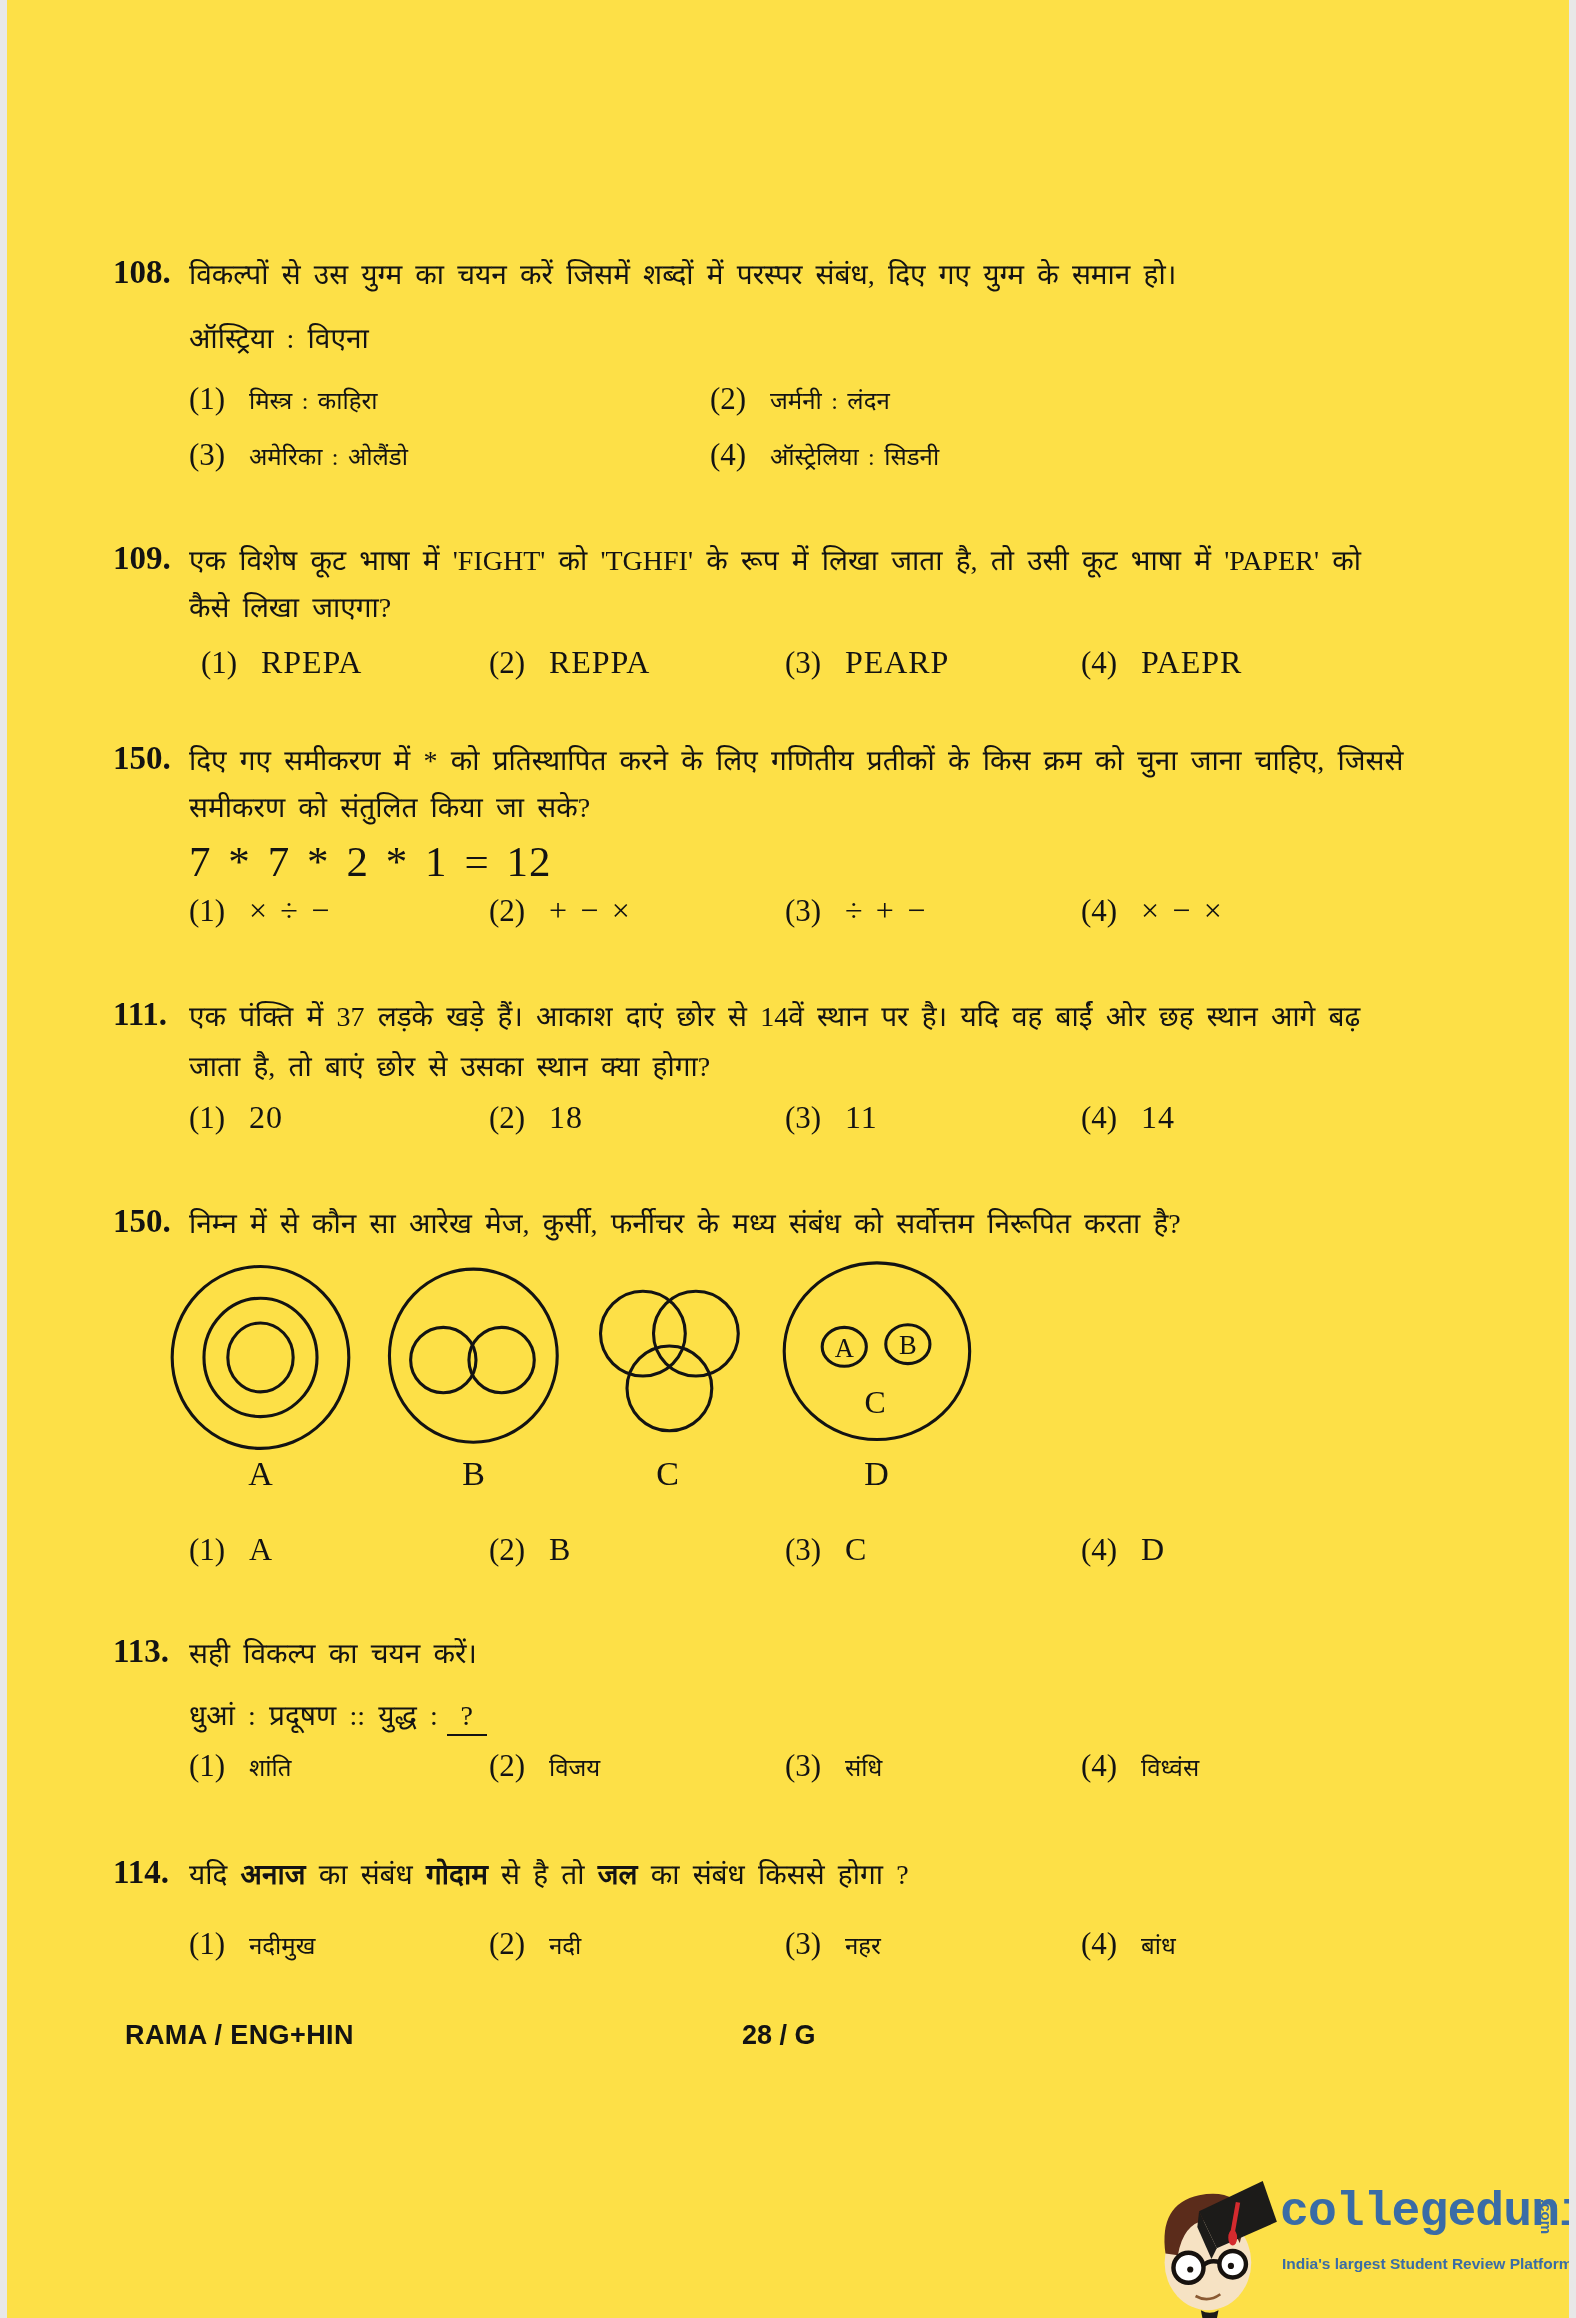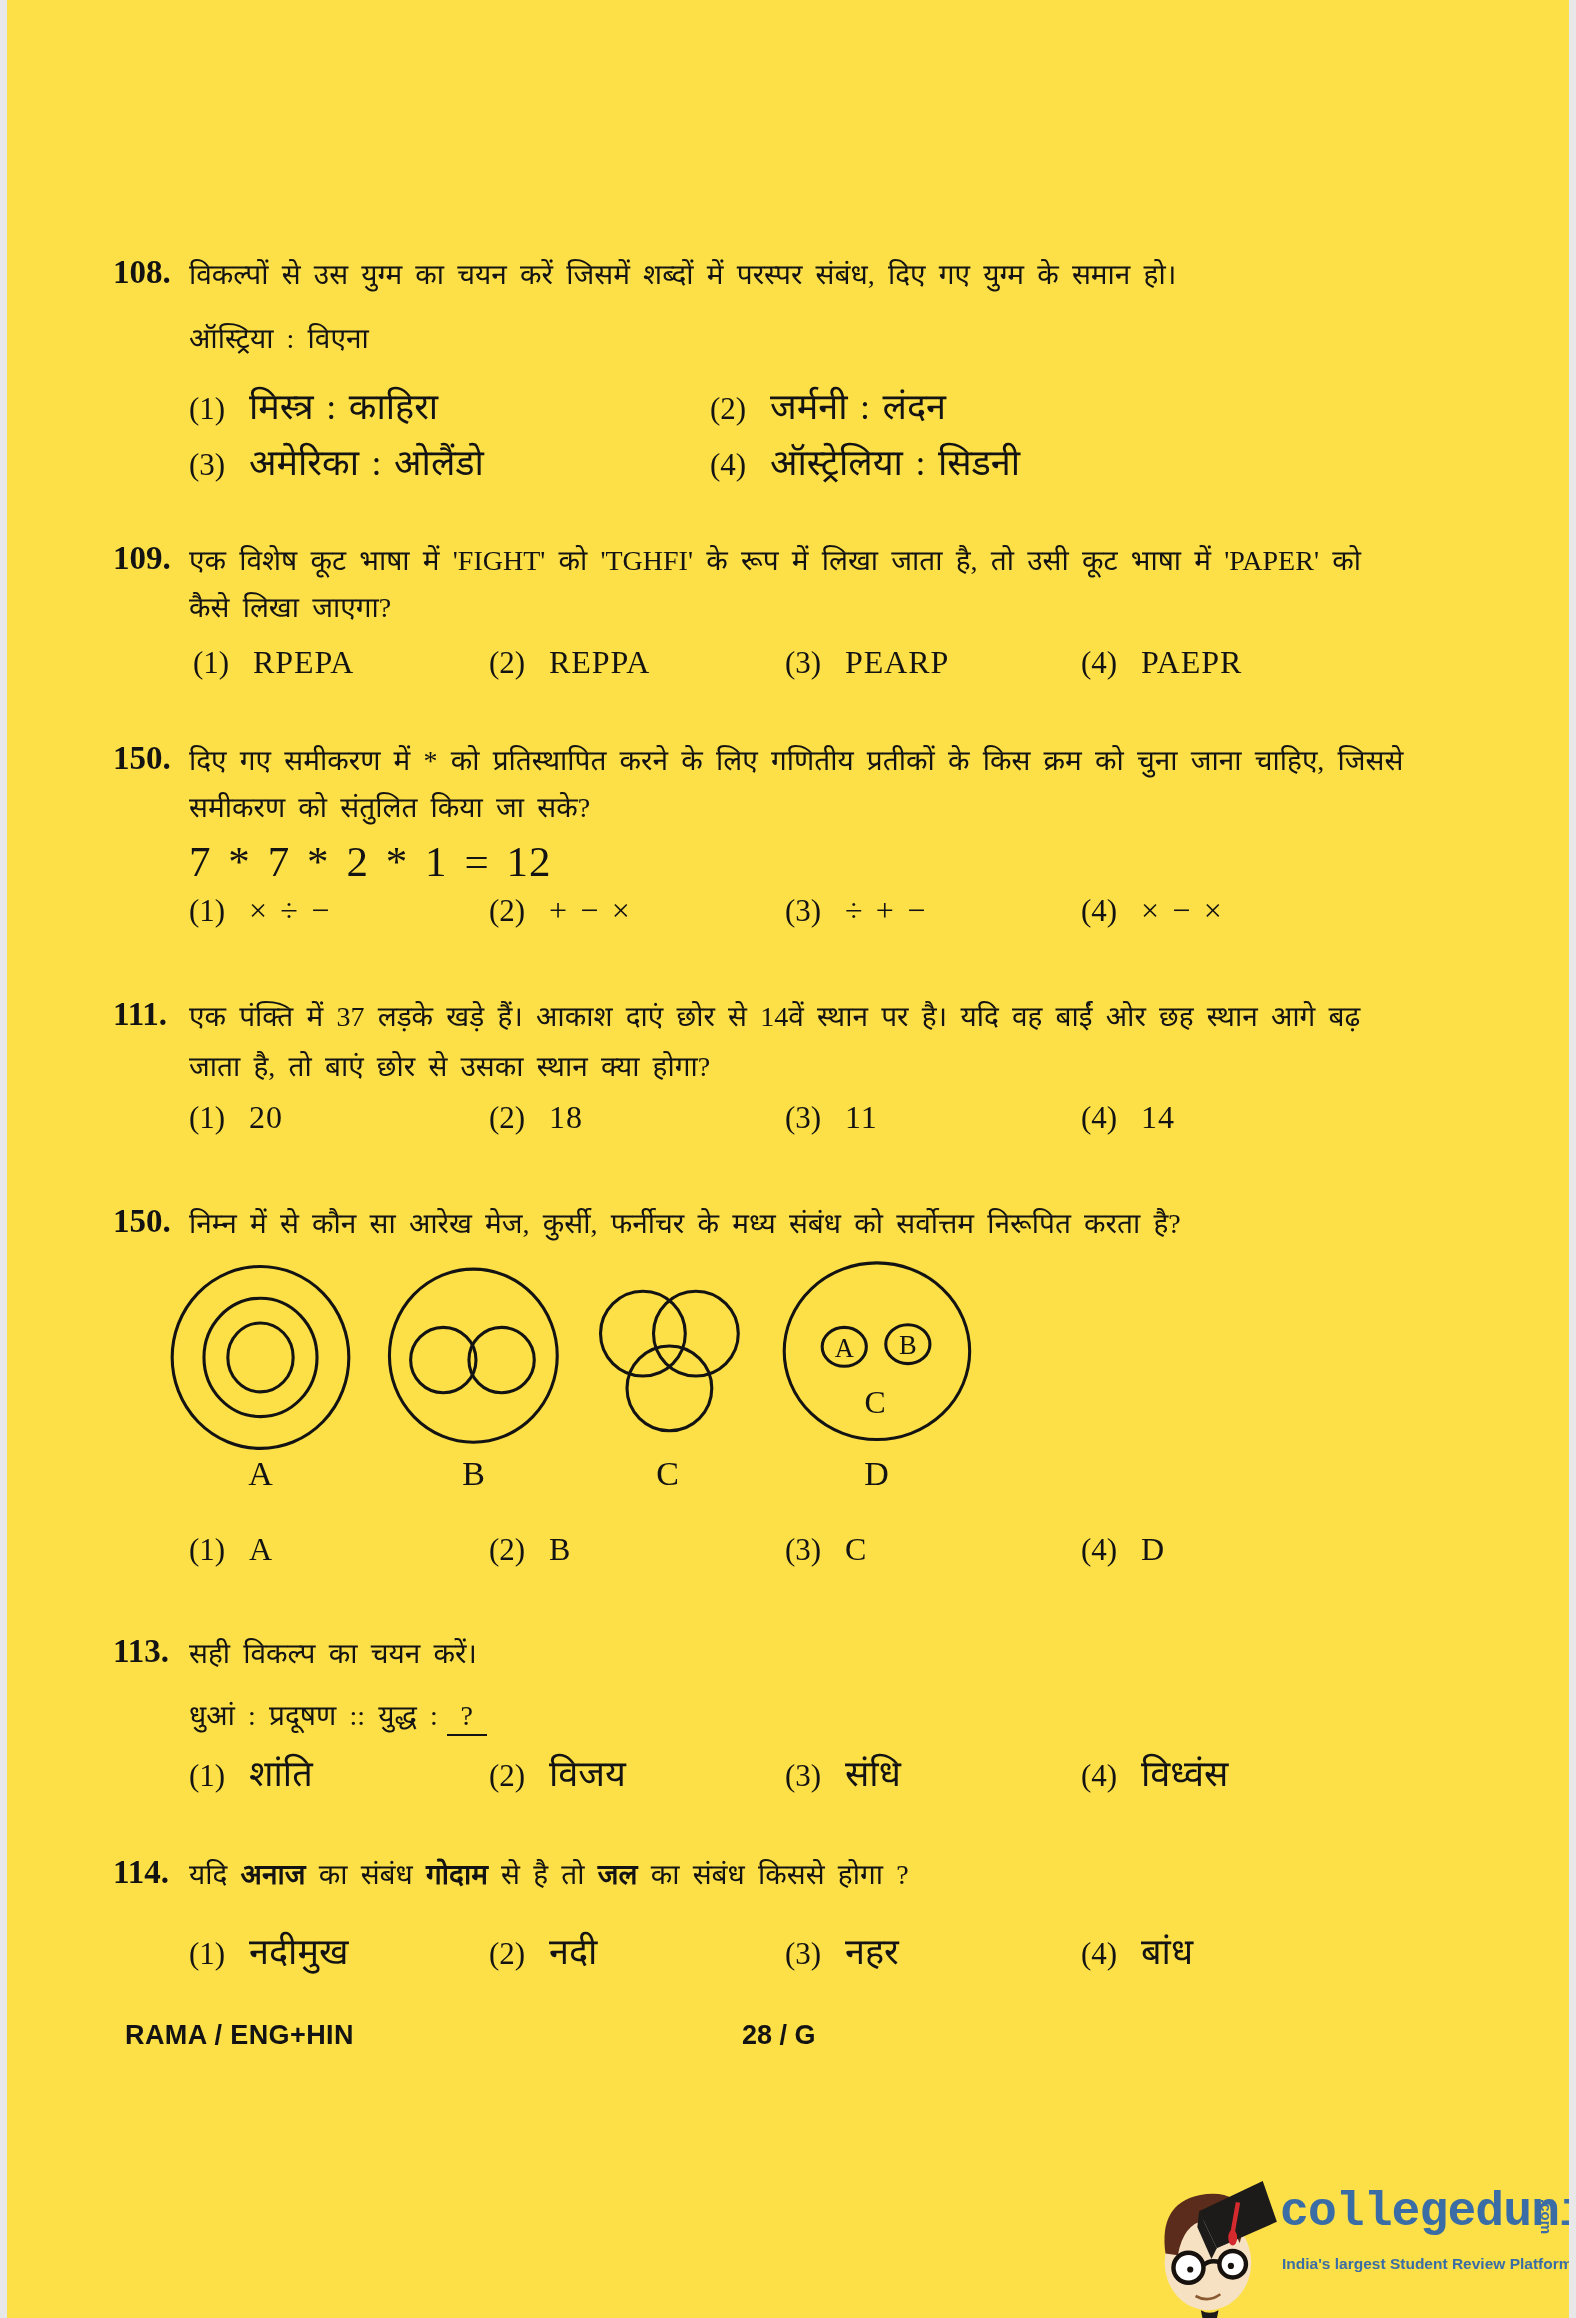--- a/index.html
+++ b/index.html
@@ -9,21 +9,21 @@
     font-family:"Liberation Serif","DejaVu Serif",serif; color:#131313;
   }
   .q { position:absolute; left:106px; width:1391px; }
   .qnum { position:absolute; left:0; top:0; font-weight:bold; font-size:33px; }
   .qbody { position:relative; margin-left:76px; }
   .qline { position:absolute; left:0; white-space:nowrap; font-size:28px; word-spacing:6.2px; }
   .lat  { font-size:33px; }
   .optrow { position:absolute; left:0; width:100%; height:44px; }
   .opt { position:absolute; white-space:nowrap; }
   .optnum { display:inline-block; min-width:60px; font-size:31px; }
-  .optlabel { font-size:36px; word-spacing:3.5px; }
+  .optlabel { font-size:24px; word-spacing:3.5px; }
   .optlabel.lat { font-size:32px; letter-spacing:0.9px; }
   .eq { position:absolute; left:0; white-space:nowrap; font-size:43px; letter-spacing:0.9px; word-spacing:5.3px; }
   .bold { font-weight:bold; }
   .blank { display:inline-block; border-bottom:2.6px solid #131313; padding:0 14px 1.8px 14px; margin-left:8.8px; }
   .diagram-svg { position:absolute; left:159px; top:1261px; }
   .figlabel { position:absolute; top:1455px; width:53px; text-align:center; font-size:34px; }
   .footer-left { position:absolute; left:106px; top:2020px; font-family:"Liberation Sans","DejaVu Sans",sans-serif; font-weight:bold; font-size:27px; letter-spacing:0.4px;margin-left:12px; }
   .footer-center { position:absolute; left:735px; top:2020px; font-family:"Liberation Sans","DejaVu Sans",sans-serif; font-weight:bold; font-size:27px; }
   .logo { position:absolute; left:1146px; top:2153px; width:424px; height:166px; }
   .logo-title { position:absolute; left:127px; top:32px; font-family:Liberation Mono, monospace; font-weight:bold; font-size:48px; letter-spacing:-0.9px; }
@@ -51,21 +51,21 @@
       </div>
     </div>
   </div>
 
   <div class="q" style="top:540px">
     <span class="qnum">109.</span>
     <div class="qbody">
       <div class="qline" style="top:0">एक विशेष कूट भाषा में 'FIGHT' को 'TGHFI' के रूप में लिखा जाता है, तो उसी कूट भाषा में 'PAPER'  को</div>
       <div class="qline" style="top:47px">कैसे लिखा जाएगा?</div>
       <div class="optrow" style="top:104px">
-        <span class="opt" style="left:4px"><span class="optnum">(1)</span><span class="optlabel lat">RPEPA</span></span>
+        <span class="opt" style="left:12px"><span class="optnum">(1)</span><span class="optlabel lat">RPEPA</span></span>
         <span class="opt" style="left:300px"><span class="optnum">(2)</span><span class="optlabel lat">REPPA</span></span>
         <span class="opt" style="left:596px"><span class="optnum">(3)</span><span class="optlabel lat">PEARP</span></span>
         <span class="opt" style="left:892px"><span class="optnum">(4)</span><span class="optlabel lat">PAEPR</span></span>
       </div>
     </div>
   </div>
 
   <div class="q" style="top:740px">
     <span class="qnum">150.</span>
     <div class="qbody">

